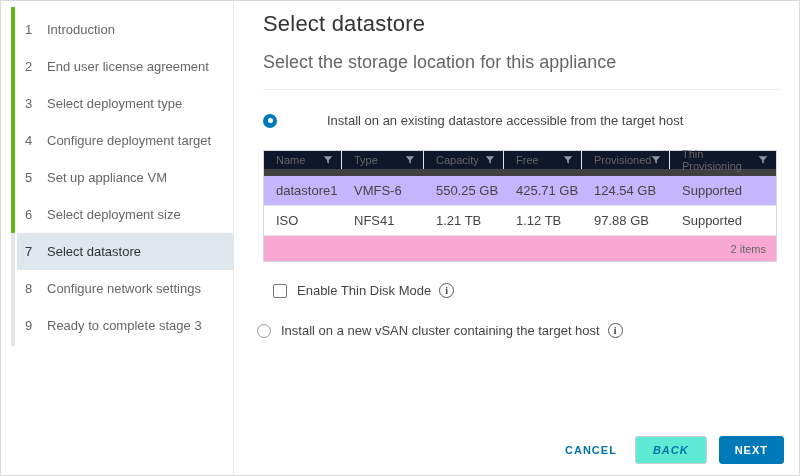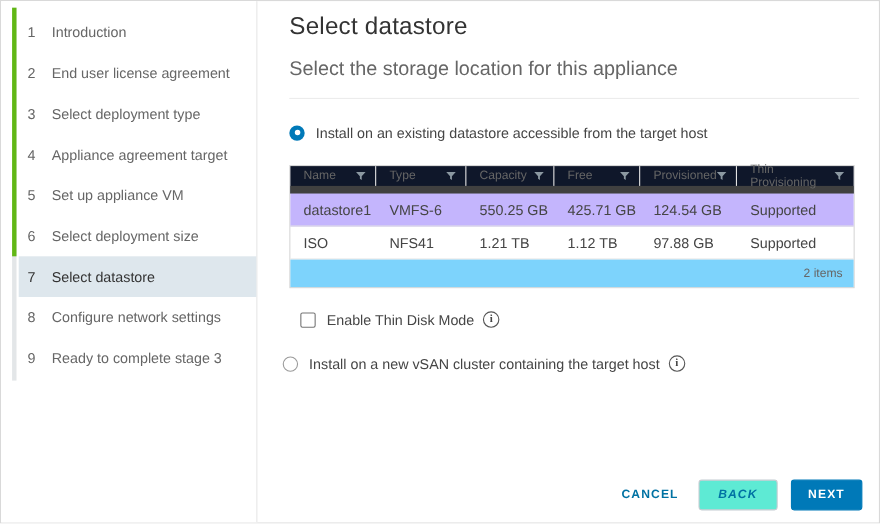--- a/index.html
+++ b/index.html
@@ -25,34 +25,34 @@
   
   .opt-row { display:flex; align-items:center; font-size:13px; color:#454545; }
   .radio { width:14px; height:14px; border-radius:50%; flex:0 0 14px; display:flex; align-items:center; justify-content:center; }
   .radio.on { background:#0079b8; }
   .radio.on .dot { width:5px; height:5px; border-radius:50%; background:#fff; }
   .radio.off { background:#fff; border:1px solid #9a9a9a; }
   .check { width:14px; height:14px; border:1px solid #757575; border-radius:2px; background:#fff; flex:0 0 14px; }
   .opt-label { margin-left:10px; }
   .info { margin-left:8px; width:15px; height:15px; border:1px solid #565656; border-radius:50%; color:#454545;
           font-size:10px; line-height:13px; text-align:center; font-family:"Liberation Serif", serif; font-weight:bold; cursor:pointer; }
-  .row1 { margin-top:23px; }
+  .row1 { margin-top:23px;gap:40px; }
   .rowchk { margin-top:21px; margin-left:10px; }
   .rowvsan { margin-top:25px; margin-left:-6px; }
 
   
   .grid { margin-top:22px; width:514px; border:1px solid #d7d7d7; font-size:13px; }
   .g-header { display:flex; background:#0f172a; border-bottom:7px solid #404040; height:25px; }
   .g-hcell { display:flex; align-items:center; justify-content:space-between; padding:0 8px 0 12px; font-size:11px; color:#666; border-right:1px solid #e3e3e3; cursor:default; }
   .g-hcell:last-child { border-right:none; }
   .g-row { display:flex; height:30px; align-items:center; border-bottom:1px solid #e3e3e3; cursor:pointer; }
   .g-row.selected { background:#c4b5fd; }
   .g-cell { padding:0 8px 0 12px; color:#454545; overflow:hidden; white-space:nowrap; }
   .c0{width:78px;} .c1{width:82px;} .c2{width:80px;} .c3{width:78px;} .c4{width:88px;} .c5{width:108px; flex:1;}
-  .g-footer { height:25px; background:#7dd3fc; display:flex; align-items:center; justify-content:flex-end; padding-right:10px; font-size:11px; color:#666; }
+  .g-footer { height:25px; background:#f9a8d4; display:flex; align-items:center; justify-content:flex-end; padding-right:10px; font-size:11px; color:#666; }
   .funnel { width:10px; height:10px; flex:0 0 10px; cursor:pointer; }
   .funnel path { fill:#8b98a1; }
 
   
   .btns { position:absolute; right:17px; bottom:11px; display:flex; align-items:center; }
   .btn { font-size:11px; font-weight:bold; letter-spacing:1px; border-radius:3px; cursor:pointer; font-family:"Liberation Sans", sans-serif; }
   .btn-link { color:#0072a3; background:transparent; border:none; padding:8px 10px; margin-right:8px; }
   .btn-outline { color:#0072a3; background:#5eead4; border:1px solid #c4ccd1; padding:7px 17px; margin-right:12px;font-style:italic; }
   .btn-solid { color:#fff; background:#0079b8; border:1px solid #0079b8; padding:7px 15px;text-align:center; }
 </style>
@@ -73,21 +73,21 @@
       <div class="step">
         <span class="num">2</span>
         <span class="lbl">End user license agreement</span>
       </div>
       <div class="step">
         <span class="num">3</span>
         <span class="lbl">Select deployment type</span>
       </div>
       <div class="step">
         <span class="num">4</span>
-        <span class="lbl">Appliance agreement target</span>
+        <span class="lbl">Configure deployment target</span>
       </div>
       <div class="step">
         <span class="num">5</span>
         <span class="lbl">Set up appliance VM</span>
       </div>
       <div class="step">
         <span class="num">6</span>
         <span class="lbl">Select deployment size</span>
       </div>
       <div class="step active">

